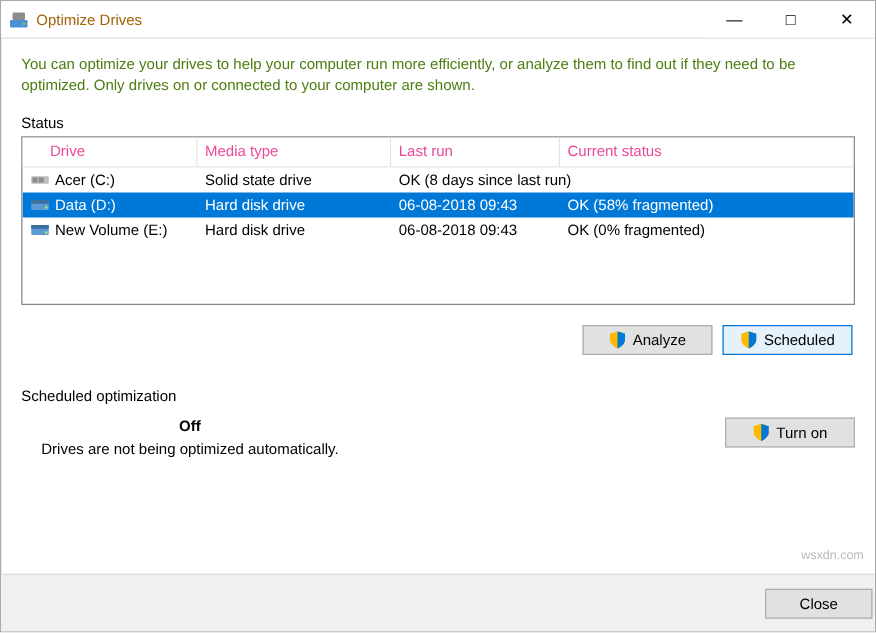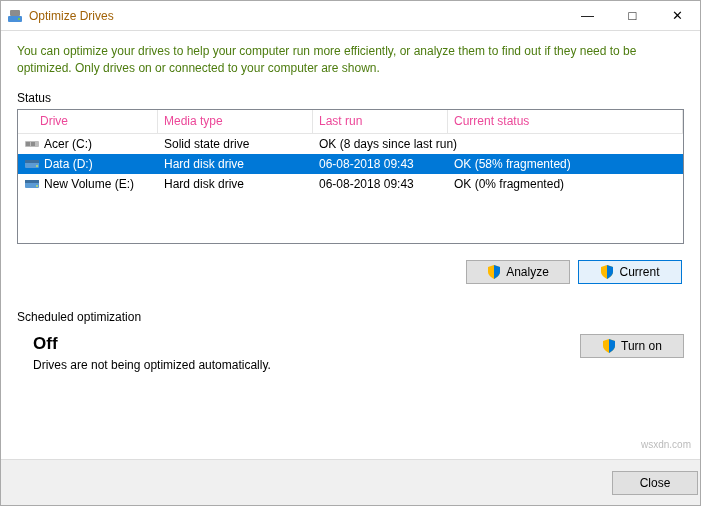--- a/index.html
+++ b/index.html
@@ -88,21 +88,21 @@
   font-size: 12px;
   display:flex; align-items:center; justify-content:center; gap:5px;
   padding: 0 10px;
   cursor: default;
 }
 .btn.highlight { background:#e5f1fb; border-color:#0078d7; }
 .shield { width:14px; height:14px; }
 .sched-section { margin-top: 26px; }
 .sched-row { display:flex; justify-content:space-between; align-items:flex-start; margin-top:10px;}
 .sched-text { padding-left: 16px; }
-.sched-off { font-weight:600; font-size:17px; margin-bottom:4px;}
+.sched-off { font-weight:600; font-size:12px; margin-bottom:4px;text-align:center;}
 .sched-desc { font-size:12px; }
 .footer {
   margin-top:auto;
   border-top:1px solid #ddd;
   background:#f0f0f0;
   height:46px;
   display:flex; align-items:center; justify-content:flex-end;
   padding-right:2px;
 }
 .footer .btn { min-width: 86px; }
@@ -195,21 +195,21 @@
         </span>
         <span>Analyze</span>
       </div>
       <div class="btn highlight">
         <span class="shield">
           <svg viewBox="0 0 14 14">
               <path d="M7 0 L13 2 V7 C13 11 7 14 7 14 C7 14 1 11 1 7 V2 Z" fill="#ffb900"></path>
               <path d="M7 0 L13 2 V7 C13 11 7 14 7 14 V0 Z" fill="#0078d7"></path>
             </svg>
         </span>
-        <span>Current</span>
+        <span>Scheduled</span>
       </div>
     </div>
 
     <div class="sched-section">
       <div class="section-label">Scheduled optimization</div>
       <div class="sched-row">
         <div class="sched-text">
           <div class="sched-off">Off</div>
           <div class="sched-desc">Drives are not being optimized automatically.</div>
         </div>

